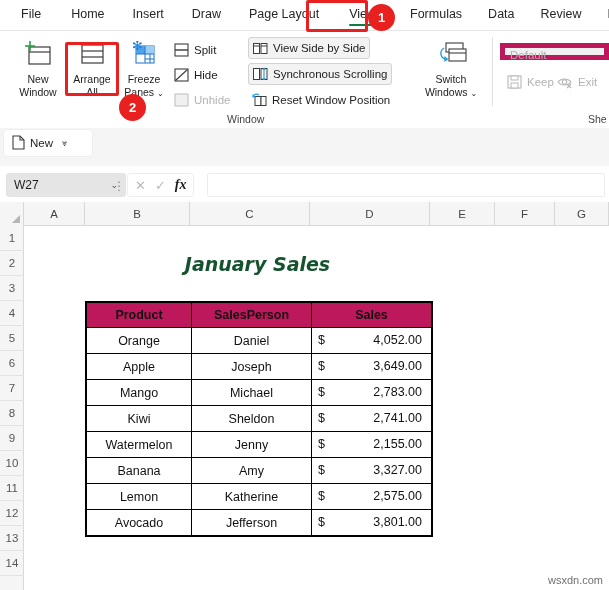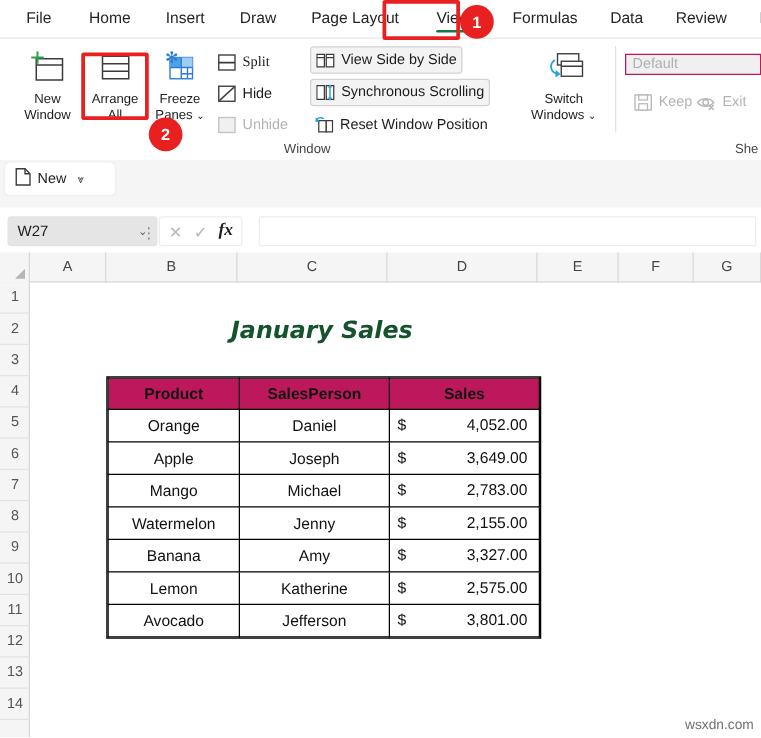--- a/index.html
+++ b/index.html
@@ -63,21 +63,21 @@
     font-size:11.5px; color:#1d1d1d; padding:0 4px;
   }
   .smallbtn.disabled { color:#b3b3b3; }
   .smallbtn.boxed {
     border:1px solid #d2d2d2; border-radius:3px; background:#f3f3f3;
   }
 
   .ico svg, .smallbtn svg { display:block; }
   .defaultbox {
     position:absolute; left:500px; top:42px; width:109px; height:17px;
-    background:#f0f0f0; border:1px solid #be185d;
+    background:#f0f0f0; border:5px solid #be185d;
     font-size:11.5px; color:#b0b0b0; padding-left:5px; line-height:15px;
   }
 
   
   .qatbar {
     position:absolute; left:0; top:128px; width:609px; height:38px;
     background:#f5f5f5;
   }
   .qatpill {
     position:absolute; left:4px; top:2px; width:88px; height:26px;
@@ -235,21 +235,21 @@
           <line x1="7" y1="13" x2="25" y2="13" stroke="#2b7cd3" stroke-width="1.1"></line>
           <line x1="21" y1="13" x2="21" y2="22" stroke="#2b7cd3" stroke-width="1.1"></line>
           <line x1="16" y1="18" x2="25" y2="18" stroke="#2b7cd3" stroke-width="1.1"></line>
           <text x="3" y="9" font-size="13" fill="#2b7cd3" font-family="DejaVu Sans, sans-serif">✻</text>
         </svg>
       </span>
       <span class="lbl"><span>Freeze
 Panes</span> <span style="font-size:8px;">⌄</span></span>
     </div>
 
-    <div class="smallbtn" style="left:170px; top:8px;font-family:Liberation Serif, serif;">
+    <div class="smallbtn" style="left:170px; top:8px;">
       <span>
         <svg width="15" height="14" viewBox="0 0 15 14">
           <rect x="1" y="1" width="13" height="12" fill="#fff" stroke="#3c3c3c" stroke-width="1.1"></rect>
           <line x1="1" y1="7" x2="14" y2="7" stroke="#3c3c3c" stroke-width="1.4"></line>
         </svg>
       </span>
       <span>Split</span>
     </div>
     <div class="smallbtn" style="left:170px; top:33px;">
       <span>
@@ -438,20 +438,28 @@
             </tr>
             <tr>
               <td>Mango</td>
               <td>Michael</td>
               <td class="money">
                 <span class="sym">$</span>
                 <span class="amt">2,783.00</span>
               </td>
             </tr>
             <tr>
+              <td>Kiwi</td>
+              <td>Sheldon</td>
+              <td class="money">
+                <span class="sym">$</span>
+                <span class="amt">2,741.00</span>
+              </td>
+            </tr>
+            <tr>
               <td>Watermelon</td>
               <td>Jenny</td>
               <td class="money">
                 <span class="sym">$</span>
                 <span class="amt">2,155.00</span>
               </td>
             </tr>
             <tr>
               <td>Banana</td>
               <td>Amy</td>

